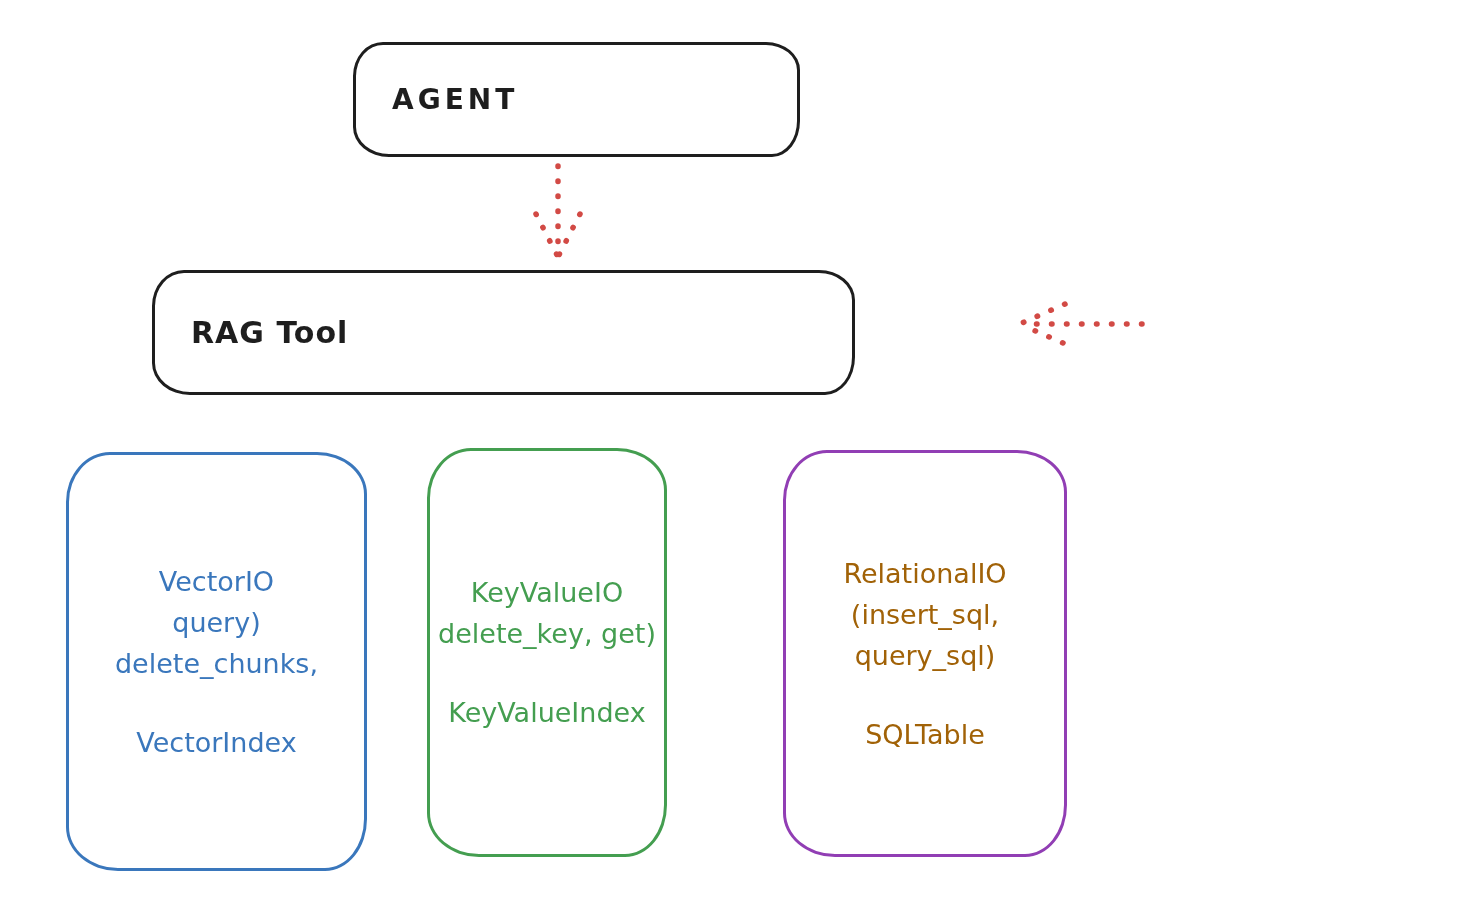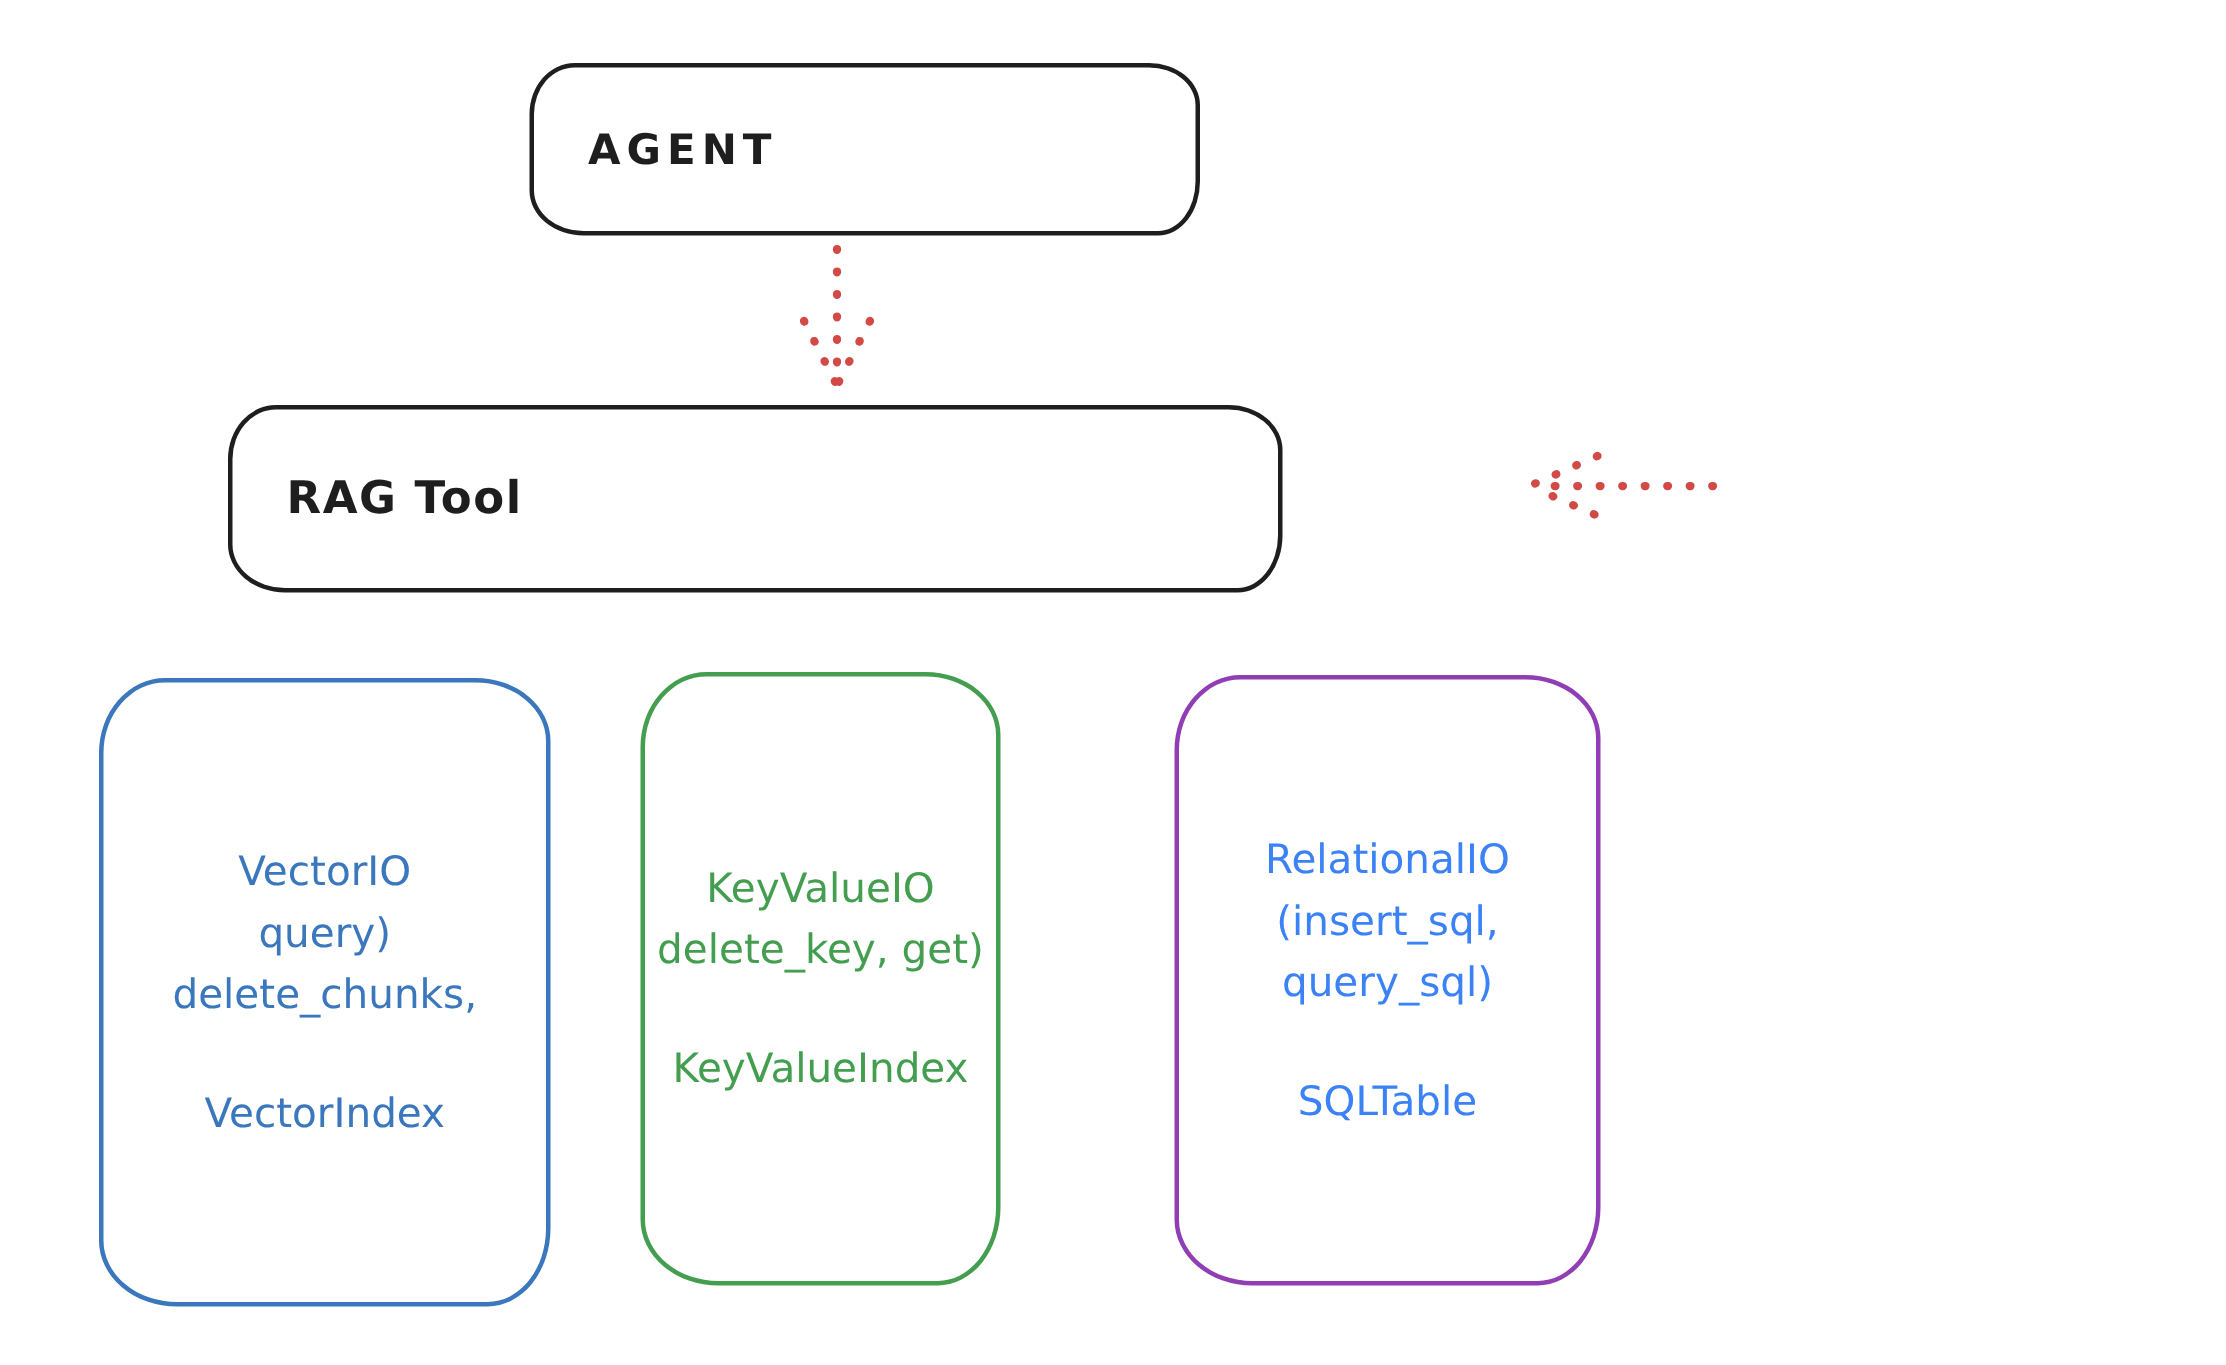--- a/index.html
+++ b/index.html
@@ -71,21 +71,21 @@
   .io-green {
     left: 427px; top: 448px;
     width: 240px; height: 409px;
     border-color: #449e50;
     color: #449e50;
   }
   .io-purple {
     left: 783px; top: 450px;
     width: 284px; height: 407px;
     border-color: #913eb4;
-    color: #3b82f6;
+    color: #a16207;
   }
 
   
   .annotation {
     position: absolute;
     left: 1135px; top: 283px;
     width: 349px;
     text-align: center;
     color: #d04743;
     font-size: 28px;

